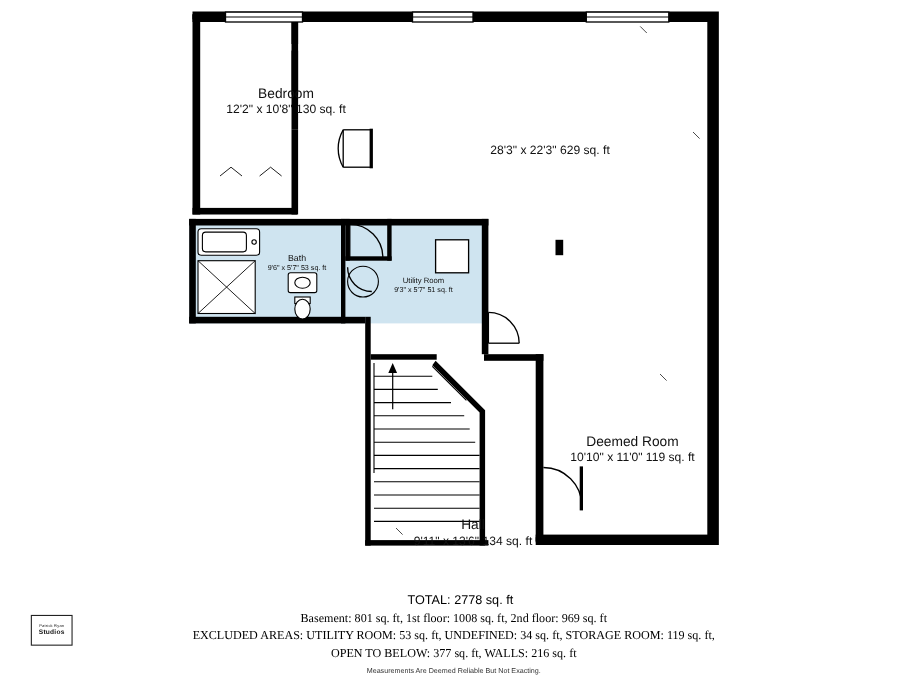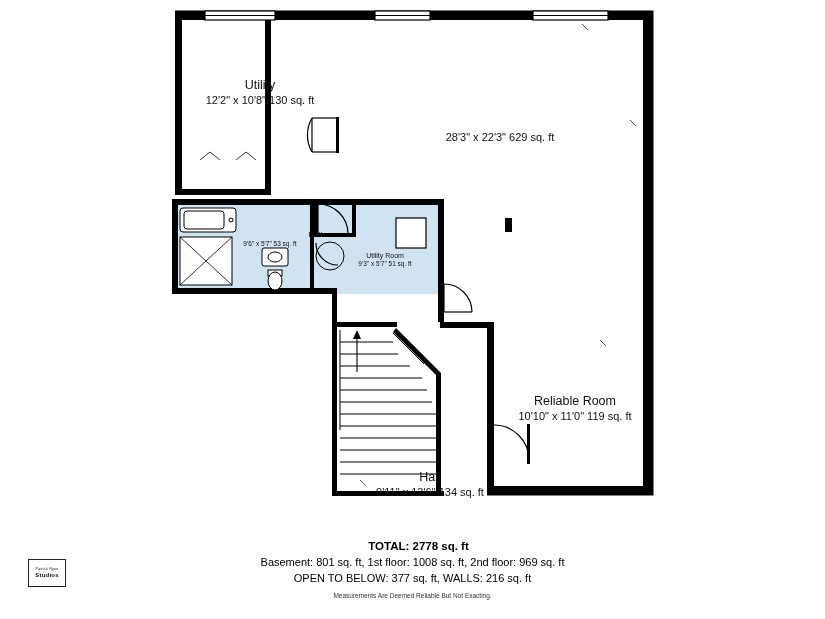--- a/index.html
+++ b/index.html
@@ -29,21 +29,21 @@
 
   .lbl-bedroom{left:150px;top:77px;width:220px;font-size:12px;}
   .lbl-bedroom .name{font-size:12.5px;}
   .lbl-bedroom .dims{font-size:11px;}
 
   .lbl-rec{left:390px;top:130px;width:220px;font-size:12px;}
   .lbl-rec .name{font-size:12.5px;}
   .lbl-rec .dims{font-size:11px;}
 
   .lbl-bath{left:215px;top:230px;width:110px;}
-  .lbl-bath .name{font-size:8px;text-align:right;}
+  .lbl-bath .name{font-size:8px;}
   .lbl-bath .dims{font-size:6.5px;}
 
   .lbl-utility{left:330px;top:251px;width:110px;}
   .lbl-utility .name{font-size:7px;}
   .lbl-utility .dims{font-size:6.5px;}
 
   .lbl-storage{left:475px;top:393px;width:200px;font-size:12px;}
   .lbl-storage .name{font-size:12.5px;}
   .lbl-storage .dims{font-size:11px;}
 
@@ -52,22 +52,22 @@
   .lbl-hall .dims{font-size:11px;}
 
   .summary{
     position:absolute;
     left:0;
     top:538px;
     width:825px;
     text-align:center;
     line-height:1.45;
   }
-  .summary .total{font-size:11.5px;font-weight:bold;color:#000;padding-left:12px;}
-  .summary .line{font-size:11px;color:#000;}
+  .summary .total{font-size:11.5px;font-weight:normal;color:#000;padding-left:12px;}
+  .summary .line{font-size:11px;color:#000;font-family:Liberation Serif, serif;}
   .summary .disclaimer{font-size:6.5px;color:#333;margin-top:4px;}
 
   .logo{
     position:absolute;
     left:28px;
     top:559px;
     width:36px;height:26px;
     border:1px solid #222;
     background:#fff;
     display:flex;
@@ -220,51 +220,52 @@
     <line x1="236" y1="160" x2="246" y2="152"></line>
     <line x1="246" y1="152" x2="256" y2="160"></line>
     <line x1="582" y1="24" x2="588" y2="30" opacity="0.8"></line>
     <line x1="630" y1="120" x2="636" y2="126" opacity="0.8"></line>
     <line x1="600" y1="340" x2="606" y2="346" opacity="0.8"></line>
     <line x1="360" y1="480" x2="366" y2="486" opacity="0.8"></line>
   </g>
 </svg>
 
 <div class="room-label lbl-bedroom">
-  <span class="name">Utility</span>
+  <span class="name">Bedroom</span>
   <span class="dims">12'2" x 10'8" 130 sq. ft</span>
 </div>
 
 <div class="room-label lbl-rec">
   <span class="dims">28'3" x 22'3" 629 sq. ft</span>
 </div>
 
 <div class="room-label lbl-bath">
   <span class="name">Bath</span>
   <span class="dims">9'6" x 5'7" 53 sq. ft</span>
 </div>
 
 <div class="room-label lbl-utility">
   <span class="name">Utility Room</span>
   <span class="dims">9'3" x 5'7" 51 sq. ft</span>
 </div>
 
 <div class="room-label lbl-storage">
-  <span class="name">Reliable Room</span>
+  <span class="name">Deemed Room</span>
   <span class="dims">10'10" x 11'0" 119 sq. ft</span>
 </div>
 
 <div class="room-label lbl-hall">
   <span class="name">Hall</span>
   <span class="dims">9'11" x 13'6" 134 sq. ft</span>
 </div>
 
 <div class="summary">
   <div class="total">TOTAL: 2778 sq. ft</div>
   <div class="line">Basement: 801 sq. ft, 1st floor: 1008 sq. ft, 2nd floor: 969 sq. ft</div>
+  <div class="line">EXCLUDED AREAS: UTILITY ROOM: 53 sq. ft, UNDEFINED: 34 sq. ft, STORAGE ROOM: 119 sq. ft,</div>
   <div class="line">OPEN TO BELOW: 377 sq. ft, WALLS: 216 sq. ft</div>
   <div class="disclaimer">Measurements Are Deemed Reliable But Not Exacting.</div>
 </div>
 
 <div class="logo">
   <span class="l1">Patrick Ryan</span>
   <span class="l2">Studios</span>
 </div>
 
 </body></html>

